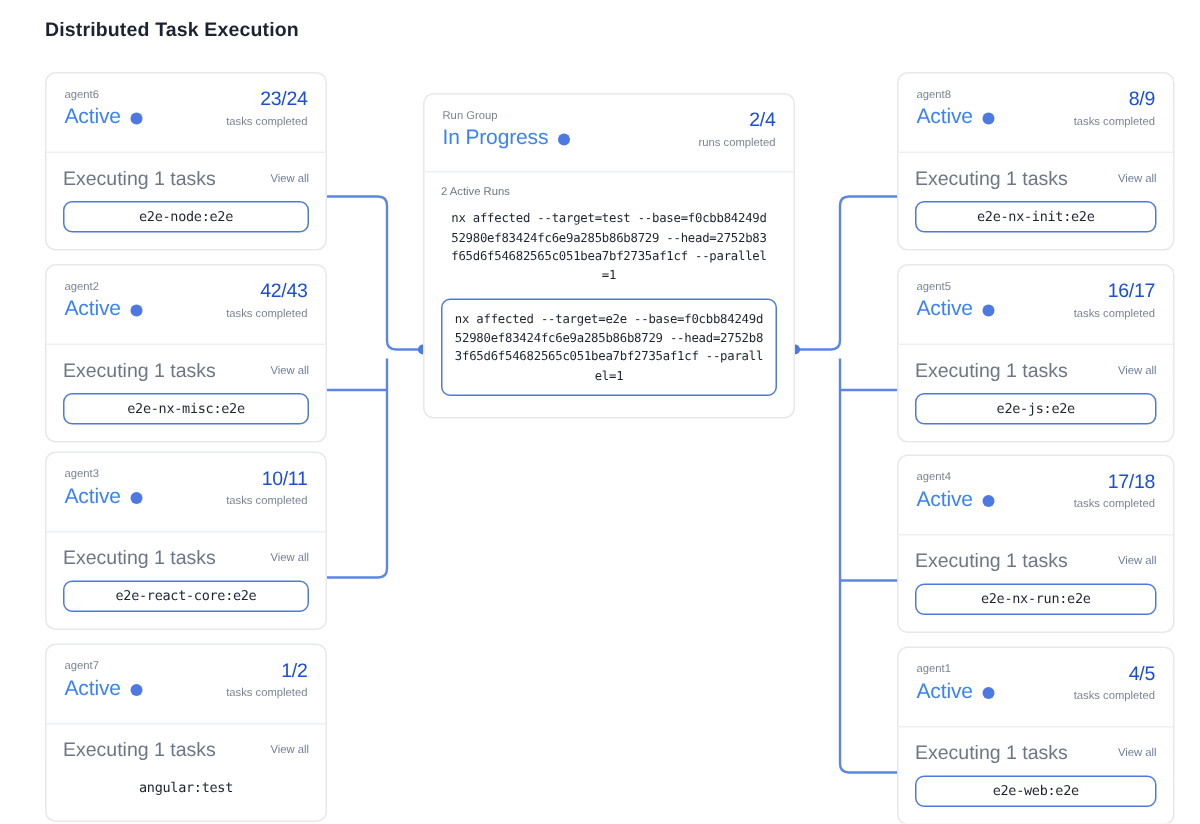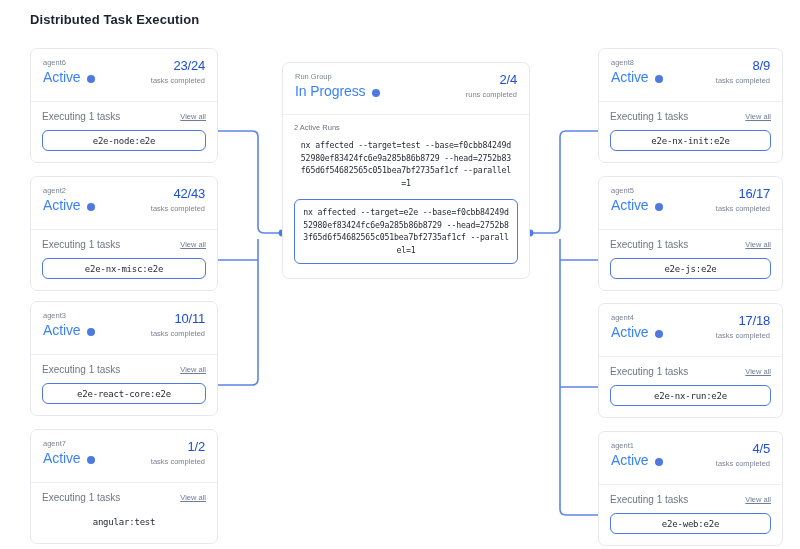--- a/index.html
+++ b/index.html
@@ -70,27 +70,26 @@
     font-size: 7.5px;
     color: #7b8494;
   }
 
   .card-body { padding: 9px 11px 11px 11px; position: relative; }
   .body-row {
     display: flex; align-items: center; justify-content: space-between;
     margin-bottom: 8px;
   }
   .executing {
-    font-size: 10px;
+    font-size: 13px;
     color: #6d7684;
   }
   .view-all {
     font-size: 7.5px;
     color: #6f7d96;
-    text-decoration: underline;
     cursor: pointer;
   }
   .task-pill {
     border: 1.3px solid #4d79e0;
     border-radius: 6px;
     height: 21px;
     display: flex; align-items: center; justify-content: center;
     font-family: "DejaVu Sans Mono", monospace;
     font-size: 9px;
     color: #1d2430;

